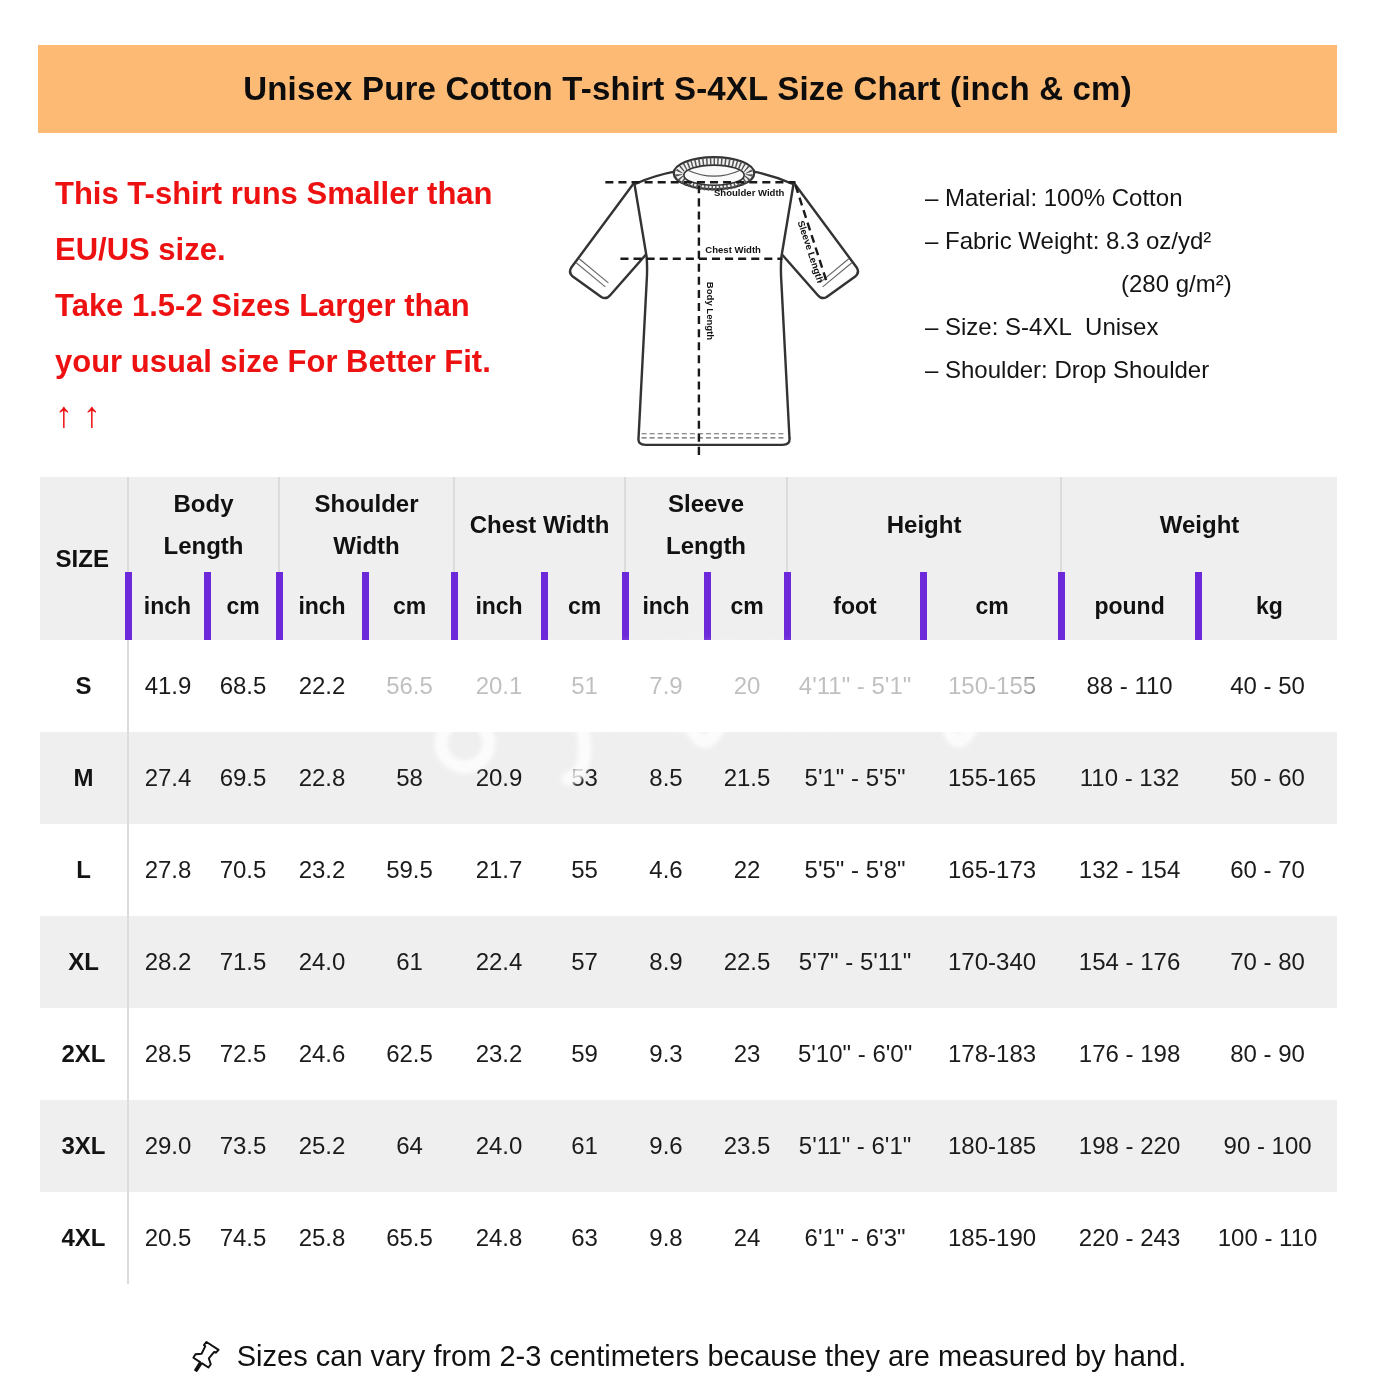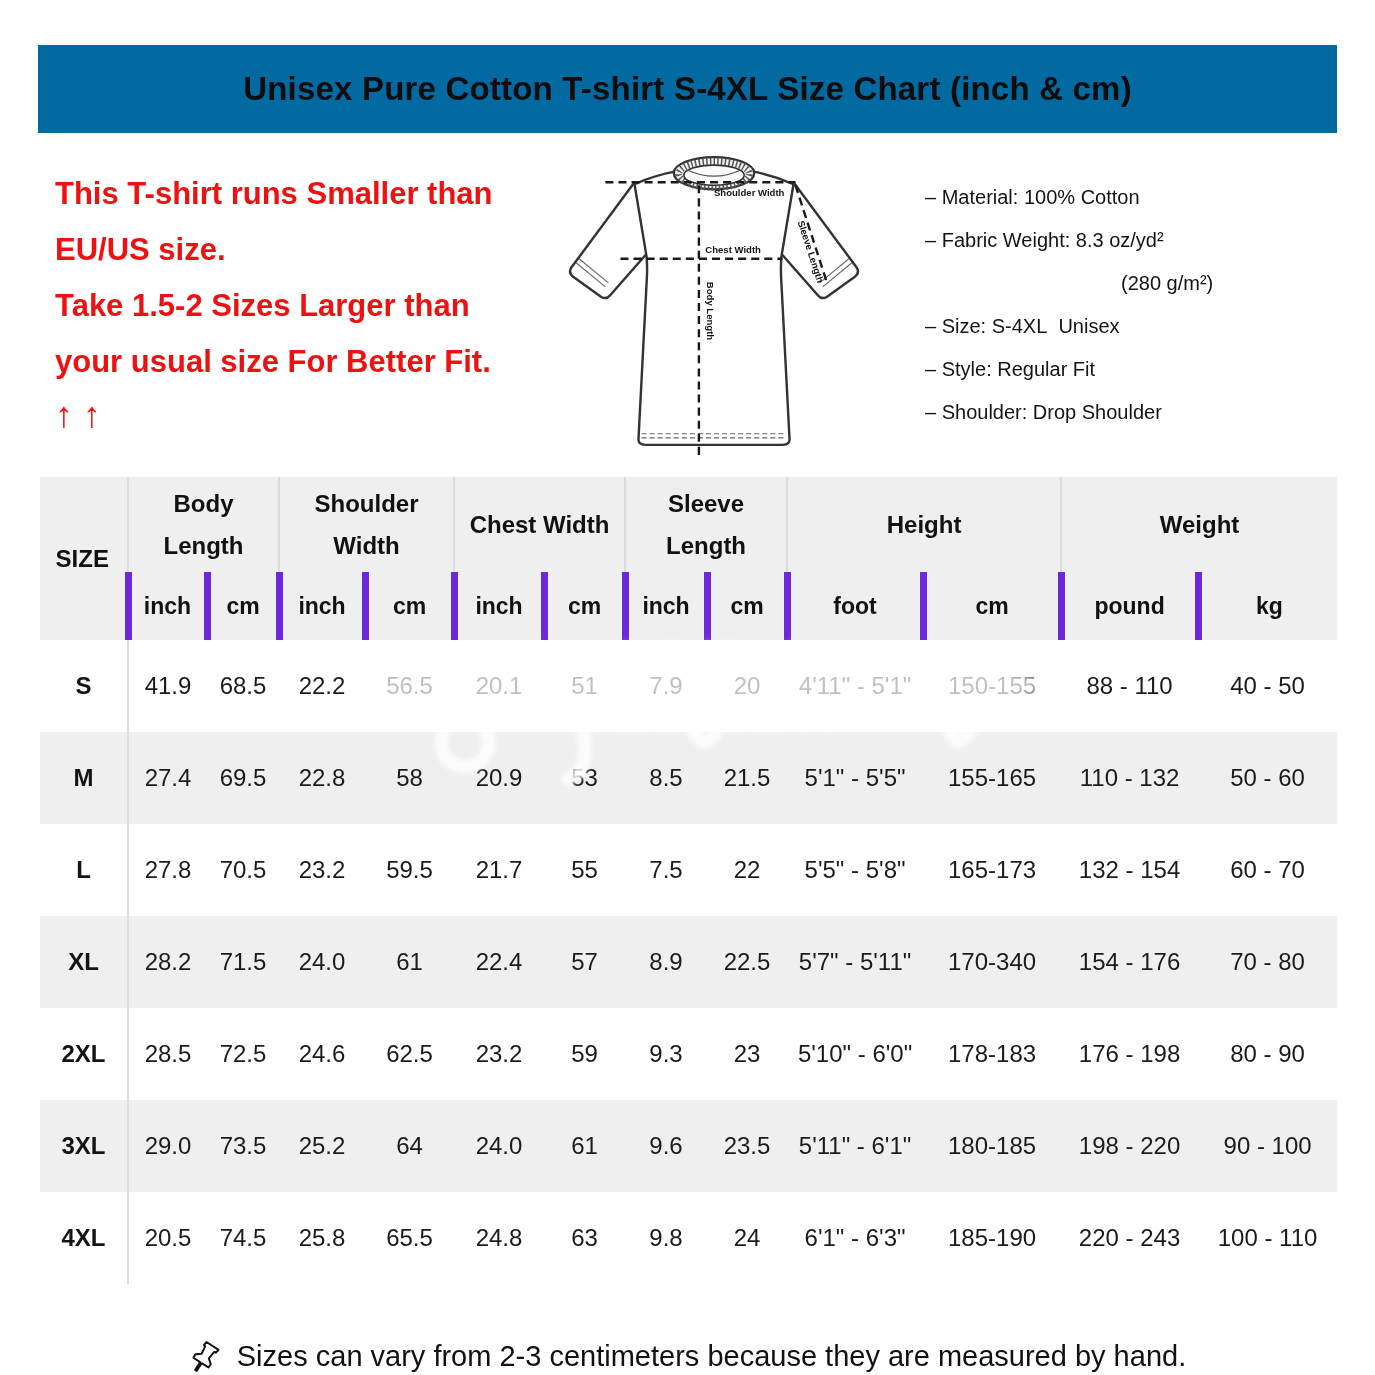--- a/index.html
+++ b/index.html
@@ -1,33 +1,33 @@
 <!DOCTYPE html>
 <html><head>
 <meta charset="utf-8">
 <style>
   html,body{margin:0;padding:0;}
   body{
     width:1375px;height:1375px;position:relative;background:#ffffff;
     font-family:"Liberation Sans","DejaVu Sans",sans-serif;color:#141414;overflow:hidden;
   }
   
-  .banner{position:absolute;left:38px;top:45px;width:1299px;height:88px;background:#0369a1;
+  .banner{position:absolute;left:38px;top:45px;width:1299px;height:88px;background:#fdba74;
           display:flex;align-items:center;justify-content:center;}
   .banner h1{margin:0;font-size:33px;font-weight:800;color:#0d0d0d;letter-spacing:0.2px;}
   
   .fit-note{position:absolute;left:55px;top:166px;width:515px;}
   .fit-note p{margin:0;font-size:31px;font-weight:700;color:#ee1111;line-height:56px;}
   .fit-note .arrows{font-size:36px;line-height:50px;letter-spacing:10px;}
   
   .tshirt{position:absolute;left:548px;top:140px;width:332px;height:332px;}
   .tshirt text{font-family:"Liberation Sans","DejaVu Sans",sans-serif;font-weight:700;fill:#111;}
   
   .details{position:absolute;left:925px;top:176px;margin:0;padding:0;list-style:none;}
-  .details li{font-size:20px;font-weight:500;color:#141414;line-height:43px;white-space:pre;}
+  .details li{font-size:24px;font-weight:500;color:#141414;line-height:43px;white-space:pre;}
   .details li.indent{padding-left:196px;}
   
   table.size-table{position:absolute;left:40px;top:477px;width:1297px;border-collapse:collapse;
                    table-layout:fixed;}
   .size-table th,.size-table td{padding:0;text-align:center;vertical-align:middle;}
   .size-table thead th{background:#efefef;color:#111;}
   .size-table thead tr.grp-row{height:95px;}
   .size-table thead tr.sub-row{height:68px;}
   .size-table .size-h{font-size:24px;font-weight:700;}
   .size-table .grp{font-size:24px;font-weight:700;border-left:2px solid #dcdcdc;}
@@ -98,21 +98,20 @@
   <text x="184" y="112" font-size="9.5" text-anchor="middle">Chest Width</text>
   <text x="158" y="170" font-size="9.5" text-anchor="middle" transform="rotate(90 158 170)">Body Length</text>
   <text x="258" y="112" font-size="9.5" text-anchor="middle" transform="rotate(72 258 112)">Sleeve Length</text>
 </svg>
 
 <ul class="details">
   <li>– Material: 100% Cotton</li>
   <li>– Fabric Weight: 8.3 oz/yd²</li>
   <li class="indent">(280 g/m²)</li>
   <li>– Size: S-4XL&nbsp; Unisex</li>
-  <li>– Style: Regular Fit</li>
   <li>– Shoulder: Drop Shoulder</li>
 </ul>
 
 <table class="size-table">
   <colgroup>
     <col style="width:88px">
       <col style="width:79px">
       <col style="width:72px">
     <col style="width:86px">
       <col style="width:89px">
@@ -182,21 +181,21 @@
         <td>50 - 60</td>
       </tr>
       <tr>
         <th>L</th>
         <td>27.8</td>
         <td>70.5</td>
         <td>23.2</td>
         <td>59.5</td>
         <td>21.7</td>
         <td>55</td>
-        <td>7.5</td>
+        <td>4.6</td>
         <td>22</td>
         <td>5'5" - 5'8"</td>
         <td>165-173</td>
         <td>132 - 154</td>
         <td>60 - 70</td>
       </tr>
       <tr class="alt">
         <th>XL</th>
         <td>28.2</td>
         <td>71.5</td>

